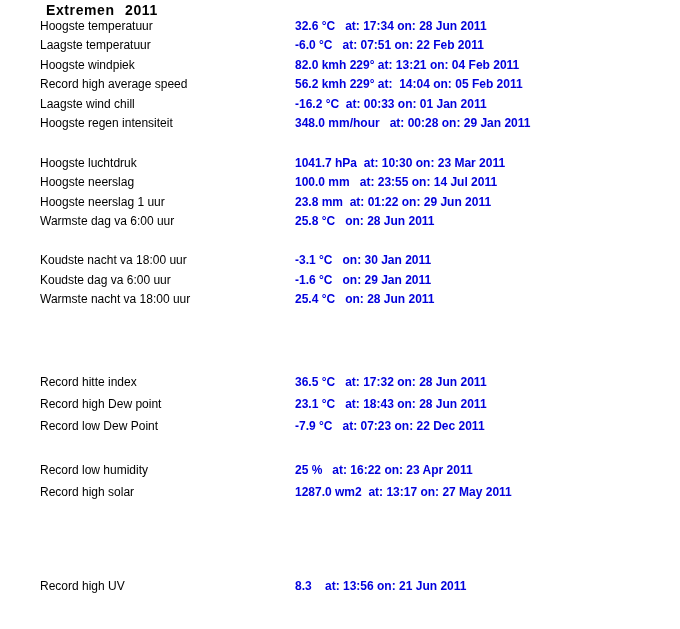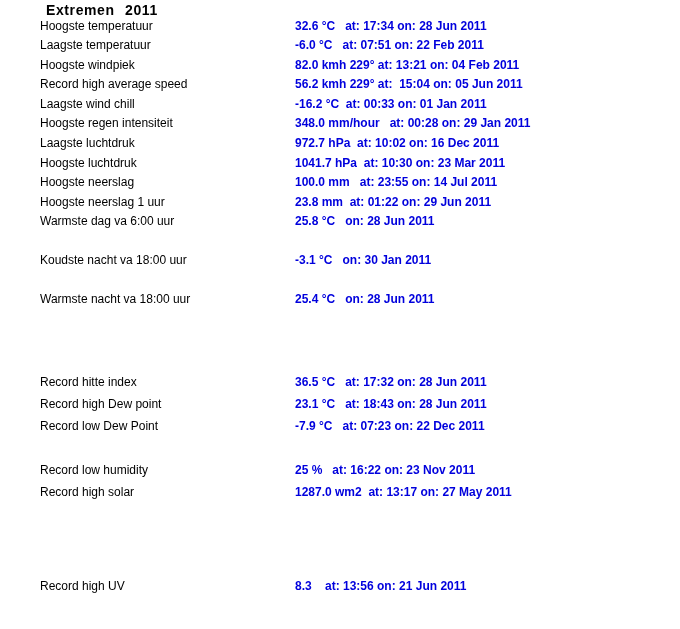--- a/index.html
+++ b/index.html
@@ -49,33 +49,29 @@
   <div class="row" style="top:37px">
     <span class="lbl">Laagste temperatuur</span>
     <span class="val">-6.0 °C   at: 07:51 on: 22 Feb 2011</span>
   </div>
   <div class="row" style="top:57px">
     <span class="lbl">Hoogste windpiek</span>
     <span class="val">82.0 kmh 229° at: 13:21 on: 04 Feb 2011</span>
   </div>
   <div class="row" style="top:76px">
     <span class="lbl">Record high average speed</span>
-    <span class="val">56.2 kmh 229° at:  15:04 on: 05 Jun 2011</span>
+    <span class="val">56.2 kmh 229° at:  14:04 on: 05 Feb 2011</span>
   </div>
   <div class="row" style="top:96px">
     <span class="lbl">Laagste wind chill</span>
     <span class="val">-16.2 °C  at: 00:33 on: 01 Jan 2011</span>
   </div>
   <div class="row" style="top:115px">
     <span class="lbl">Hoogste regen intensiteit</span>
     <span class="val">348.0 mm/hour   at: 00:28 on: 29 Jan 2011</span>
-  </div>
-  <div class="row" style="top:135px">
-    <span class="lbl">Laagste luchtdruk</span>
-    <span class="val">972.7 hPa  at: 10:02 on: 16 Dec 2011</span>
   </div>
   <div class="row" style="top:155px">
     <span class="lbl">Hoogste luchtdruk</span>
     <span class="val">1041.7 hPa  at: 10:30 on: 23 Mar 2011</span>
   </div>
   <div class="row" style="top:174px">
     <span class="lbl">Hoogste neerslag</span>
     <span class="val">100.0 mm   at: 23:55 on: 14 Jul 2011</span>
   </div>
   <div class="row" style="top:194px">
@@ -84,40 +80,44 @@
   </div>
   <div class="row" style="top:213px">
     <span class="lbl">Warmste dag va 6:00 uur</span>
     <span class="val">25.8 °C   on: 28 Jun 2011</span>
   </div>
 
   <div class="row" style="top:252px">
     <span class="lbl">Koudste nacht va 18:00 uur</span>
     <span class="val">-3.1 °C   on: 30 Jan 2011</span>
   </div>
+  <div class="row" style="top:272px">
+    <span class="lbl">Koudste dag va 6:00 uur</span>
+    <span class="val">-1.6 °C   on: 29 Jan 2011</span>
+  </div>
   <div class="row" style="top:291px">
     <span class="lbl">Warmste nacht va 18:00 uur</span>
     <span class="val">25.4 °C   on: 28 Jun 2011</span>
   </div>
 
   <div class="row" style="top:374px">
     <span class="lbl">Record hitte index</span>
     <span class="val">36.5 °C   at: 17:32 on: 28 Jun 2011</span>
   </div>
   <div class="row" style="top:396px">
     <span class="lbl">Record high Dew point</span>
     <span class="val">23.1 °C   at: 18:43 on: 28 Jun 2011</span>
   </div>
   <div class="row" style="top:418px">
     <span class="lbl">Record low Dew Point</span>
     <span class="val">-7.9 °C   at: 07:23 on: 22 Dec 2011</span>
   </div>
   <div class="row" style="top:462px">
     <span class="lbl">Record low humidity</span>
-    <span class="val">25 %   at: 16:22 on: 23 Nov 2011</span>
+    <span class="val">25 %   at: 16:22 on: 23 Apr 2011</span>
   </div>
   <div class="row" style="top:484px">
     <span class="lbl">Record high solar</span>
     <span class="val">1287.0 wm2  at: 13:17 on: 27 May 2011</span>
   </div>
 
   <div class="row" style="top:578px">
     <span class="lbl">Record high UV</span>
     <span class="val">8.3    at: 13:56 on: 21 Jun 2011</span>
   </div>

